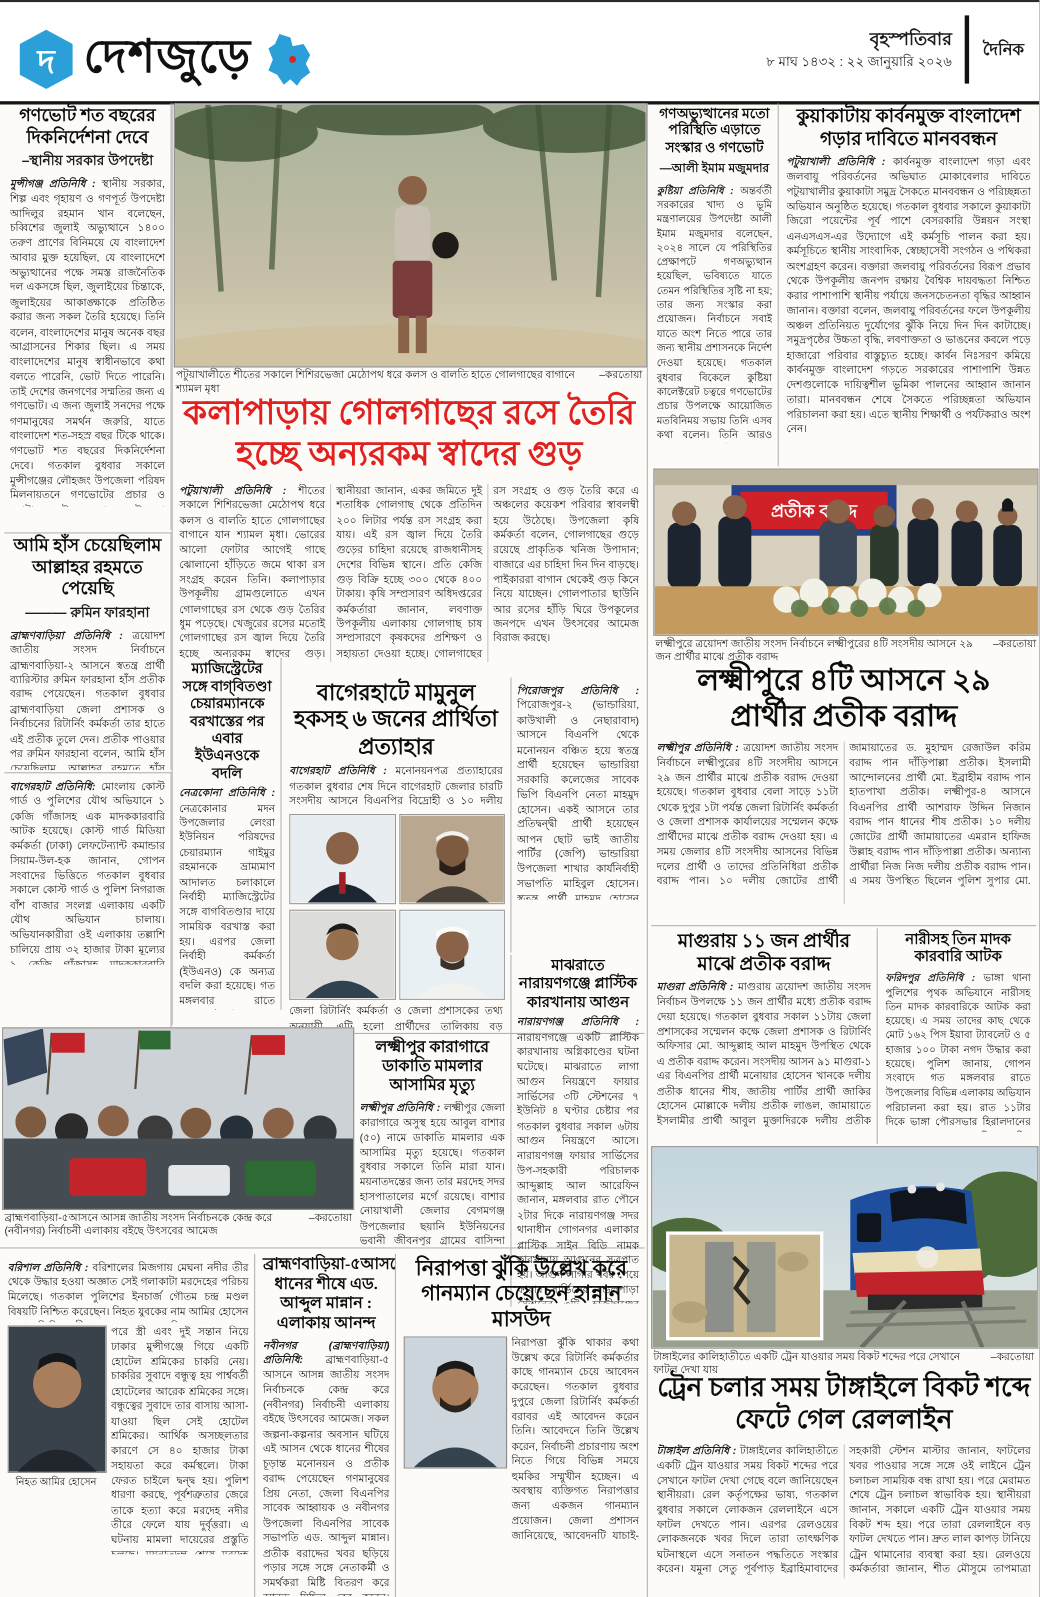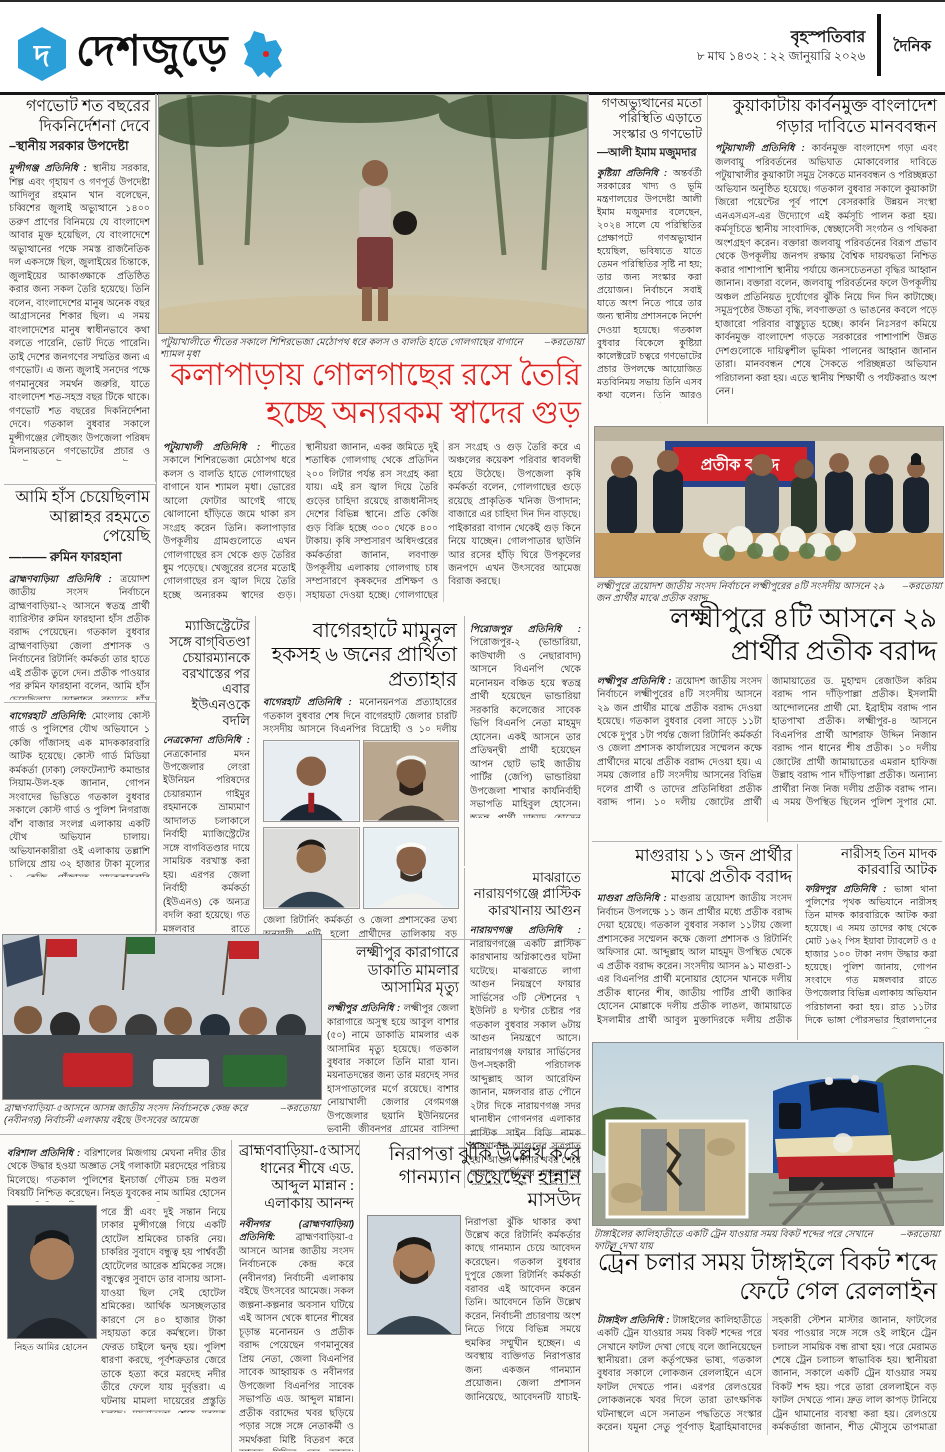--- a/index.html
+++ b/index.html
@@ -15,35 +15,35 @@
   .hdr-right{position:absolute;right:14px;top:12px;display:flex;align-items:center;gap:12px;}
   .hdr-date{text-align:right;line-height:1.35;}
   .hdr-weekday{font-size:16px;font-weight:700;}
   .hdr-dateline{font-size:12px;}
   .hdr-bar{width:4px;height:62px;background:#111;}
   .masthead{text-align:left;line-height:1;}
   .masthead-small{font-size:15px;font-weight:800;}
   .masthead-big{font-size:42px;font-weight:900;font-family:"Liberation Serif",serif;letter-spacing:1px;}
   
   .art{position:absolute;overflow:hidden;box-sizing:border-box;padding:2px 5px 4px;}
-  .hl{font-family:"Liberation Serif",serif;font-weight:400;margin:0;text-align:right;color:#0b0b0b;line-height:1.22;}
+  .hl{font-family:"Liberation Serif",serif;font-weight:700;margin:0;text-align:center;color:#0b0b0b;line-height:1.22;}
   .hl-red{color:#e0211f;}
-  .byline{font-size:12.5px;font-weight:700;text-align:left;margin:2px 0 0;}
+  .byline{font-size:12.5px;font-weight:700;text-align:center;margin:2px 0 0;}
   .body{font-size:9.5px;line-height:1.42;text-align:justify;margin:4px 0 0;overflow:hidden;}
   .dl{font-weight:700;font-style:italic;}
   .rt{border-right:1px solid #b3b3b3;}
   .lt{border-left:1px solid #b3b3b3;}
   .tp{border-top:1px solid #b3b3b3;}
   .col2{column-count:2;column-gap:10px;column-rule:1px solid #c7c7c7;}
   .col3{column-count:3;column-gap:10px;column-rule:1px solid #c7c7c7;}
   .vline,.hline{position:absolute;background:#b3b3b3;}
   
   .ph{position:absolute;overflow:hidden;border:1px solid #8c8c8c;background:#ddd;}
   .ph svg{display:block;}
-  .caption{position:absolute;font-size:9.5px;line-height:1.3;color:#1f1f1f;display:flex;justify-content:space-between;gap:10px;font-style:italic;}
+  .caption{position:absolute;font-size:9.5px;line-height:1.3;color:#1f1f1f;display:flex;justify-content:space-between;gap:10px;}
   .cgrid{display:grid;grid-template-columns:1fr 1fr;gap:5px;margin:5px 0 3px;}
   .cgrid svg{display:block;width:100%;height:80px;border:1px solid #999;}
   .figcap{font-size:9px;text-align:center;margin-top:1px;}
 </style>
 </head>
 <body>
 
 <div class="page">
 
   <header class="hdr">
@@ -127,21 +127,21 @@
   <div class="caption" style="left:160px;top:334px;width:424px">
     <span>পটুয়াখালীতে শীতের সকালে শিশিরভেজা মেঠোপথ ধরে কলস ও বালতি হাতে গোলগাছের বাগানে শ্যামল মৃধা</span>
       <span style="white-space:nowrap">–করতোয়া</span>
   </div>
 
   <section class="art" style="left:158px;top:352px;width:428px;height:258px">
     <h1 class="hl hl-red" style="font-size:31px">কলাপাড়ায় গোলগাছের রসে তৈরি হচ্ছে অন্যরকম স্বাদের গুড়</h1>
     <p class="body col3" style="height:162px;margin-top:8px"><b class="dl">পটুয়াখালী প্রতিনিধি :</b> <span>শীতের সকালে শিশিরভেজা মেঠোপথ ধরে কলস ও বালতি হাতে গোলগাছের বাগানে যান শ্যামল মৃধা। ভোরের আলো ফোটার আগেই গাছে ঝোলানো হাঁড়িতে জমে থাকা রস সংগ্রহ করেন তিনি। কলাপাড়ার উপকূলীয় গ্রামগুলোতে এখন গোলগাছের রস থেকে গুড় তৈরির ধুম পড়েছে। খেজুরের রসের মতোই গোলগাছের রস জ্বাল দিয়ে তৈরি হচ্ছে অন্যরকম স্বাদের গুড়। স্থানীয়রা জানান, একর জমিতে দুই শতাধিক গোলগাছ থেকে প্রতিদিন ২০০ লিটার পর্যন্ত রস সংগ্রহ করা যায়। এই রস জ্বাল দিয়ে তৈরি গুড়ের চাহিদা রয়েছে রাজধানীসহ দেশের বিভিন্ন স্থানে। প্রতি কেজি গুড় বিক্রি হচ্ছে ৩০০ থেকে ৪০০ টাকায়। কৃষি সম্প্রসারণ অধিদপ্তরের কর্মকর্তারা জানান, লবণাক্ত উপকূলীয় এলাকায় গোলগাছ চাষ সম্প্রসারণে কৃষকদের প্রশিক্ষণ ও সহায়তা দেওয়া হচ্ছে। গোলগাছের রস সংগ্রহ ও গুড় তৈরি করে এ অঞ্চলের কয়েকশ পরিবার স্বাবলম্বী হয়ে উঠেছে। উপজেলা কৃষি কর্মকর্তা বলেন, গোলগাছের গুড়ে রয়েছে প্রাকৃতিক খনিজ উপাদান; বাজারে এর চাহিদা দিন দিন বাড়ছে। পাইকাররা বাগান থেকেই গুড় কিনে নিয়ে যাচ্ছেন। গোলপাতার ছাউনি আর রসের হাঁড়ি ঘিরে উপকূলের জনপদে এখন উৎসবের আমেজ বিরাজ করছে।</span></p>
   </section>
 
-  <section class="art rt" style="left:158px;top:614px;width:98px;height:320px">
+  <section class="art rt" style="left:158px;top:596px;width:98px;height:320px">
     <h2 class="hl" style="font-size:13px">ম্যাজিস্ট্রেটের সঙ্গে বাগ্‌বিতণ্ডা চেয়ারম্যানকে বরখাস্তের পর এবার ইউএনওকে বদলি</h2>
     <p class="body" style="height:222px"><b class="dl">নেত্রকোনা প্রতিনিধি :</b> <span>নেত্রকোনার মদন উপজেলার লেংরা ইউনিয়ন পরিষদের চেয়ারম্যান গাইমুর রহমানকে ভ্রাম্যমাণ আদালত চলাকালে নির্বাহী ম্যাজিস্ট্রেটের সঙ্গে বাগবিতণ্ডার দায়ে সাময়িক বরখাস্ত করা হয়। এরপর জেলা নির্বাহী কর্মকর্তা (ইউএনও) কে অন্যত্র বদলি করা হয়েছে। গত মঙ্গলবার রাতে জনস্বার্থে এই আদেশ জারি করা হয় বলে জানা গেছে। স্থানীয় প্রশাসন সূত্রে জানা যায়, উপজেলা পরিষদ চত্বরে ভ্রাম্যমাণ আদালতের অভিযান চলাকালে চেয়ারম্যানের সঙ্গে নির্বাহী ম্যাজিস্ট্রেটের বাগবিতণ্ডা হয়। এ ঘটনার ভিডিও সামাজিক যোগাযোগ মাধ্যমে ছড়িয়ে পড়লে জেলা জুড়ে আলোচনার সৃষ্টি হয়। জেলা প্রশাসক জানান, তদন্ত সাপেক্ষে পরবর্তী ব্যবস্থা নেওয়া হবে।</span></p>
   </section>
 
   <section class="art" style="left:258px;top:614px;width:204px;height:322px">
     <h2 class="hl" style="font-size:20px">বাগেরহাটে মামুনুল হকসহ ৬ জনের প্রার্থিতা প্রত্যাহার</h2>
     <p class="body" style="height:40px"><b class="dl">বাগেরহাট প্রতিনিধি :</b> <span>মনোনয়নপত্র প্রত্যাহারের গতকাল বুধবার শেষ দিনে বাগেরহাট জেলার চারটি সংসদীয় আসনে বিএনপির বিদ্রোহী ও ১০ দলীয় জোটের অন্তর্ভুক্ত বিভিন্ন দলের ৬ প্রার্থী তাদের প্রার্থীতা প্রত্যাহার করেছেন।</span></p>
     <div class="cgrid">
       <svg viewBox="0 0 96 80">
         <rect width="96" height="80" fill="#e8edf1"></rect>

